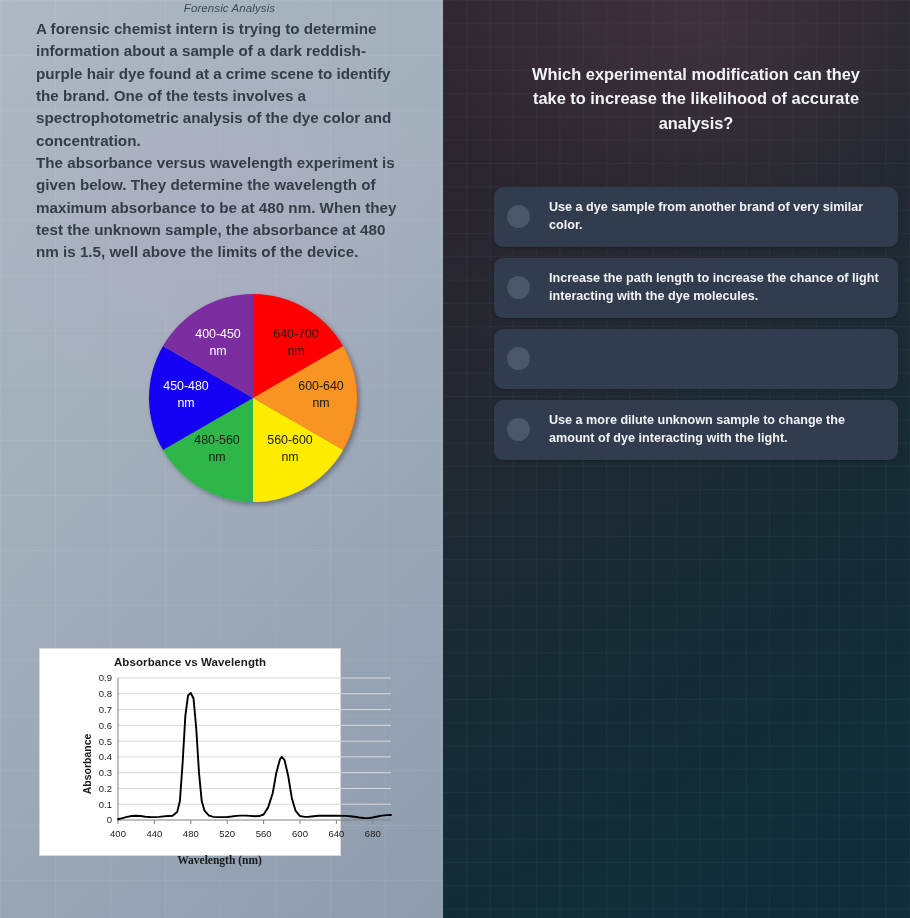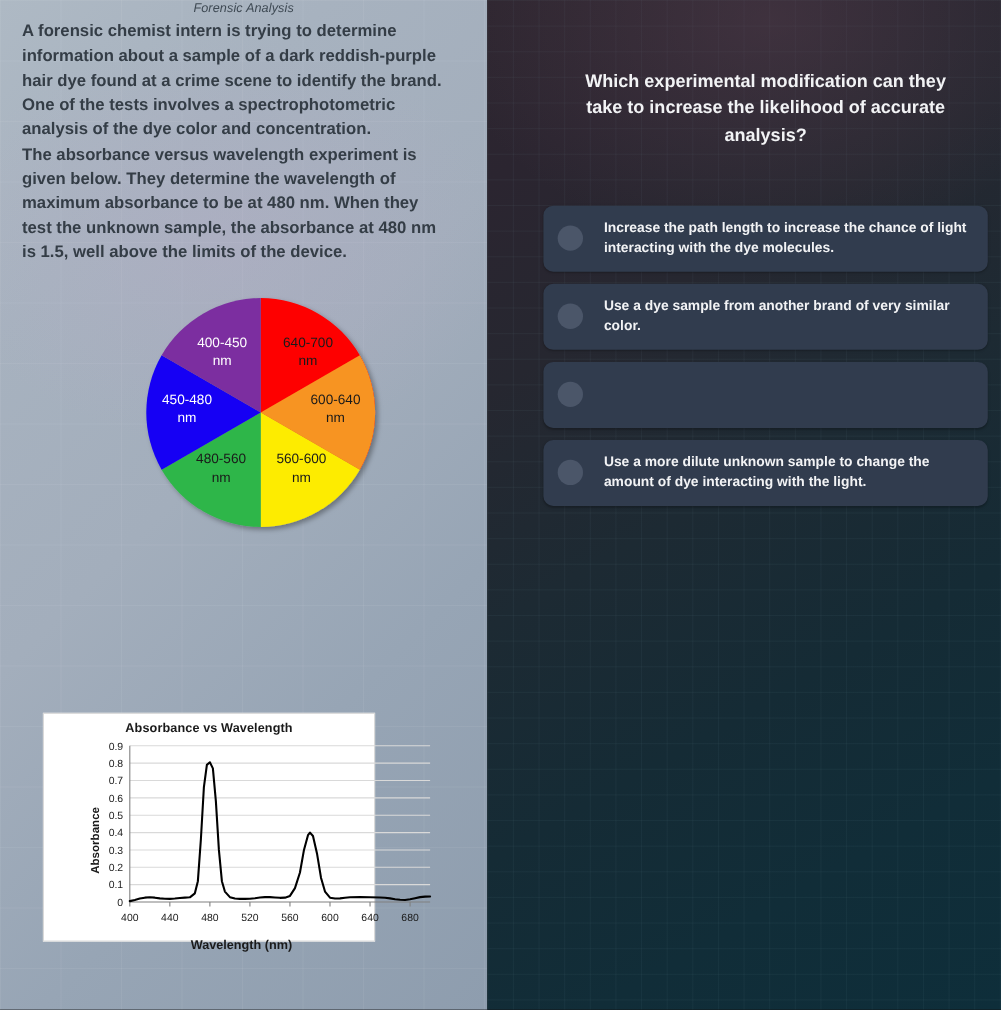--- a/index.html
+++ b/index.html
@@ -11,20 +11,21 @@
   body { display:flex; background:#111; }
 
   
   #stimulus-panel {
     position:relative;
     width:443px; height:918px;
     background:
       linear-gradient(135deg, #aeb9c4 0%, #a7b2bf 22%, #a3aebc 45%, #97a5b5 70%, #8e9dae 100%);
     overflow:hidden;
     flex:0 0 443px;
+    padding-left:16px;
   }
   #stimulus-panel .gridwash {
     position:absolute; inset:0;
     background-image:
       linear-gradient(to right, rgba(255,255,255,0.055) 1px, transparent 1px),
       linear-gradient(to bottom, rgba(255,255,255,0.055) 1px, transparent 1px);
     background-size:55px 55px;
     pointer-events:none;
   }
   #stimulus-panel .violetwash {
@@ -93,21 +94,21 @@
     position:absolute;
     left:47px; top:96px;
     transform:translate(-50%,-50%) rotate(-90deg);
     font-size:10.5px; font-weight:bold; color:#1a1a1a;
     white-space:nowrap;
   }
   .chart-xlabel {
     position:absolute;
     left:0; right:0; top:186px;
     text-align:center;
-    font-size:11.5px; font-weight:bold; color:#1a1a1a;
+    font-size:11.5px; font-weight:bold; color:#1a1a1a;font-family:Liberation Serif, serif;
   }
 
   
   #question-panel {
     position:relative;
     width:467px; height:918px;
     flex:0 0 467px;
     background:
       linear-gradient(150deg,
         #2e2630 0%,
@@ -276,25 +277,25 @@
 
 <div id="question-panel">
   <div class="grid"></div>
   <div class="topglow"></div>
 
   <div class="q-inner">
     <div class="question-text">Which experimental modification can they take to increase the likelihood of accurate analysis?</div>
     <div class="options" id="options-list">
         <div class="option">
           <div class="radio"></div>
-          <div class="option-text">Increase the path length to increase the chance of light interacting with the dye molecules.</div>
+          <div class="option-text">Use a dye sample from another brand of very similar color.</div>
         </div>
         <div class="option">
           <div class="radio"></div>
-          <div class="option-text">Use a dye sample from another brand of very similar color.</div>
+          <div class="option-text">Increase the path length to increase the chance of light interacting with the dye molecules.</div>
         </div>
         <div class="option">
           <div class="radio"></div>
         </div>
         <div class="option">
           <div class="radio"></div>
           <div class="option-text">Use a more dilute unknown sample to change the amount of dye interacting with the light.</div>
         </div>
       </div>
   </div>

